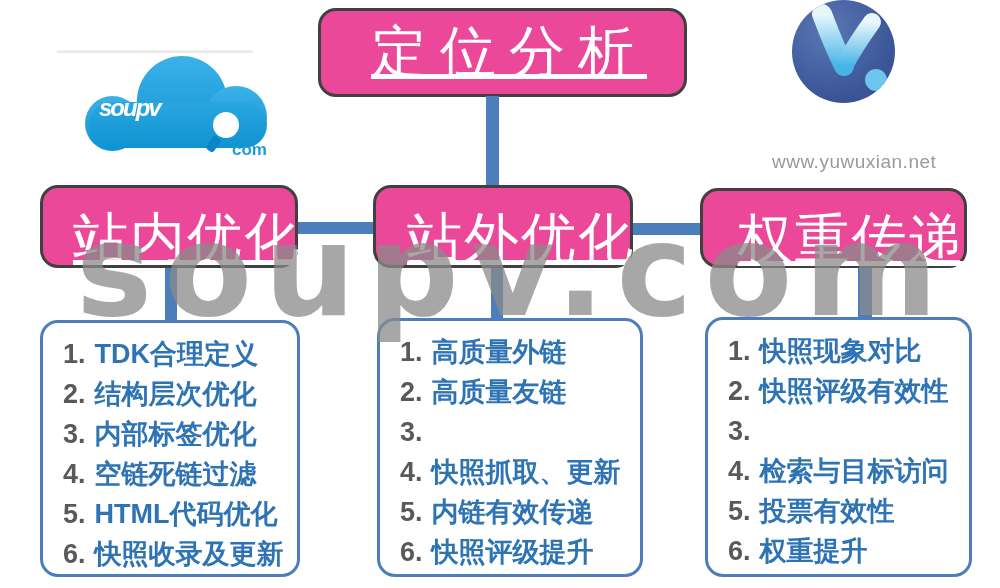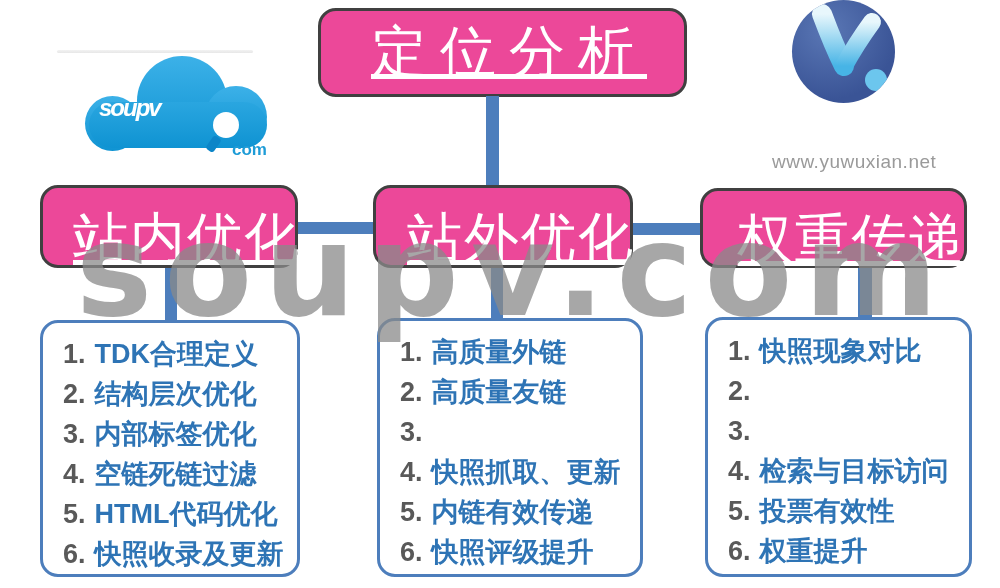--- a/index.html
+++ b/index.html
@@ -180,20 +180,21 @@
       </ol>
   </div>
   <div class="list-box list-b3">
     <ol>
         <li>
           <span class="num">1.</span>
           <span class="txt">快照现象对比</span>
         </li>
         <li>
           <span class="num">2.</span>
+          <span class="txt">快照评级有效性</span>
         </li>
         <li>
           <span class="num">3.</span>
         </li>
         <li>
           <span class="num">4.</span>
           <span class="txt">检索与目标访问</span>
         </li>
         <li>
           <span class="num">5.</span>

